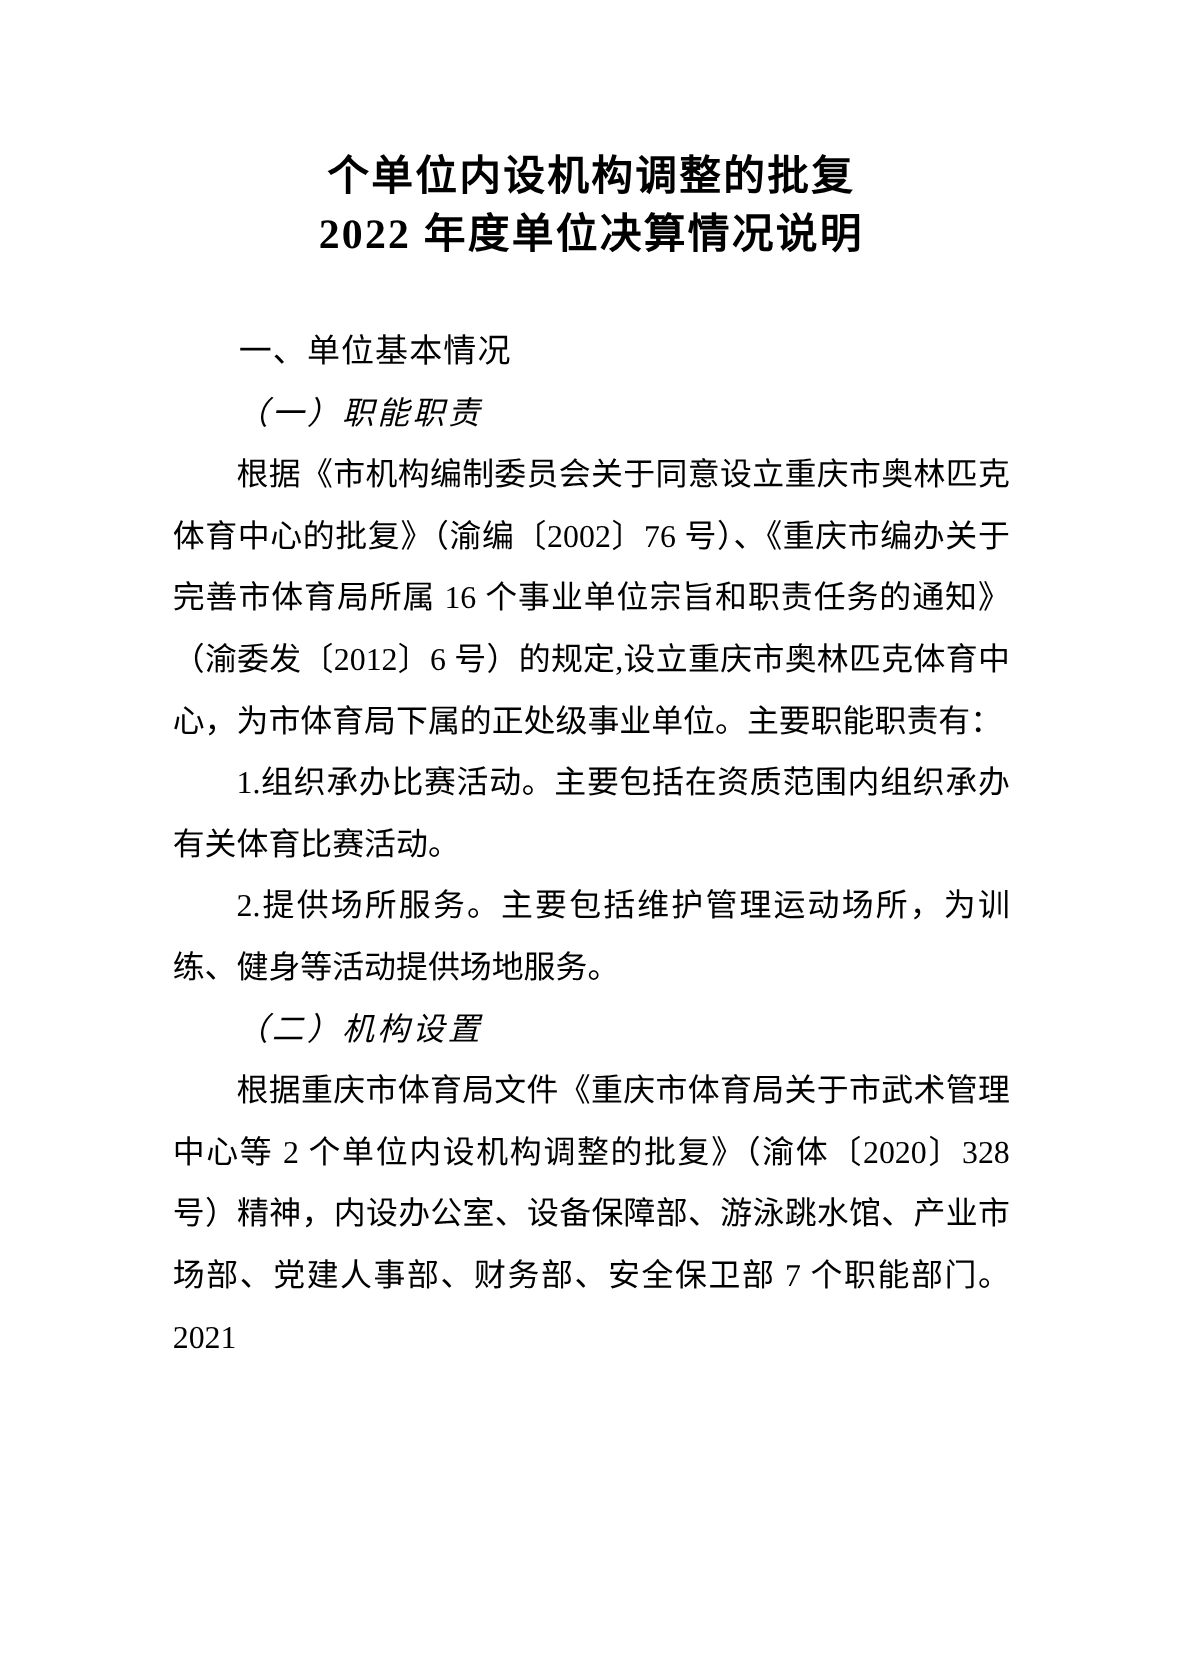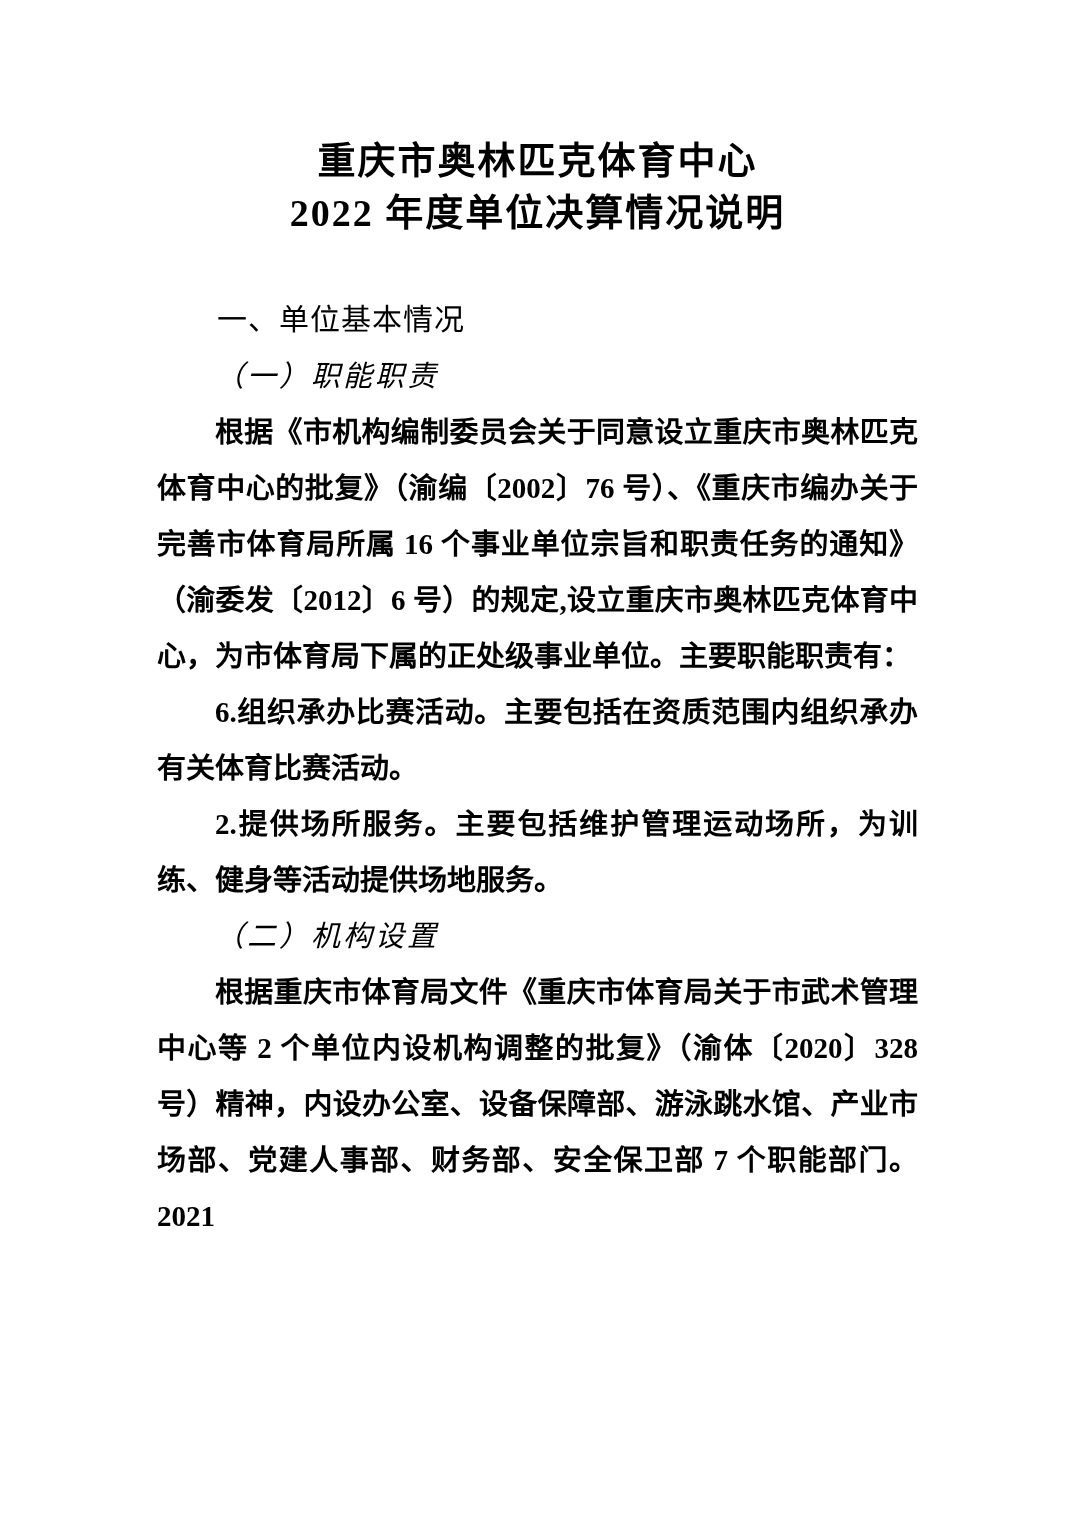--- a/index.html
+++ b/index.html
@@ -53,36 +53,36 @@
   }
   
   .content .h2 {
     font-weight: normal;
     letter-spacing: 3px;
     text-align: right;
     font-style: italic;
   }
   
   .content p {
-    font-weight: bold;
+    font-weight: normal;
   }
 </style>
 </head>
 <body>
 
 <div class="page">
 
   <div class="title-block">
-    <div class="title-line">重庆市奥林匹克体育中心</div>
+    <div class="title-line">个单位内设机构调整的批复</div>
     <div class="title-line">2022 年度单位决算情况说明</div>
   </div>
 
   <div class="content">
     <div class="h1">一、单位基本情况</div>
     <div class="h2">（一）职能职责</div>
     <p>根据《市机构编制委员会关于同意设立重庆市奥林匹克体育中心的批复》（渝编〔2002〕76 号）、《重庆市编办关于完善市体育局所属 16 个事业单位宗旨和职责任务的通知》（渝委发〔2012〕6 号）的规定,设立重庆市奥林匹克体育中心，为市体育局下属的正处级事业单位。主要职能职责有：</p>
-    <p>6.组织承办比赛活动。主要包括在资质范围内组织承办有关体育比赛活动。</p>
+    <p>1.组织承办比赛活动。主要包括在资质范围内组织承办有关体育比赛活动。</p>
     <p>2.提供场所服务。主要包括维护管理运动场所，为训练、健身等活动提供场地服务。</p>
     <div class="h2">（二）机构设置</div>
     <p>根据重庆市体育局文件《重庆市体育局关于市武术管理中心等 2 个单位内设机构调整的批复》（渝体〔2020〕328 号）精神，内设办公室、设备保障部、游泳跳水馆、产业市场部、党建人事部、财务部、安全保卫部 7 个职能部门。2021</p>
   </div>
 
 </div>
 
 </body></html>

